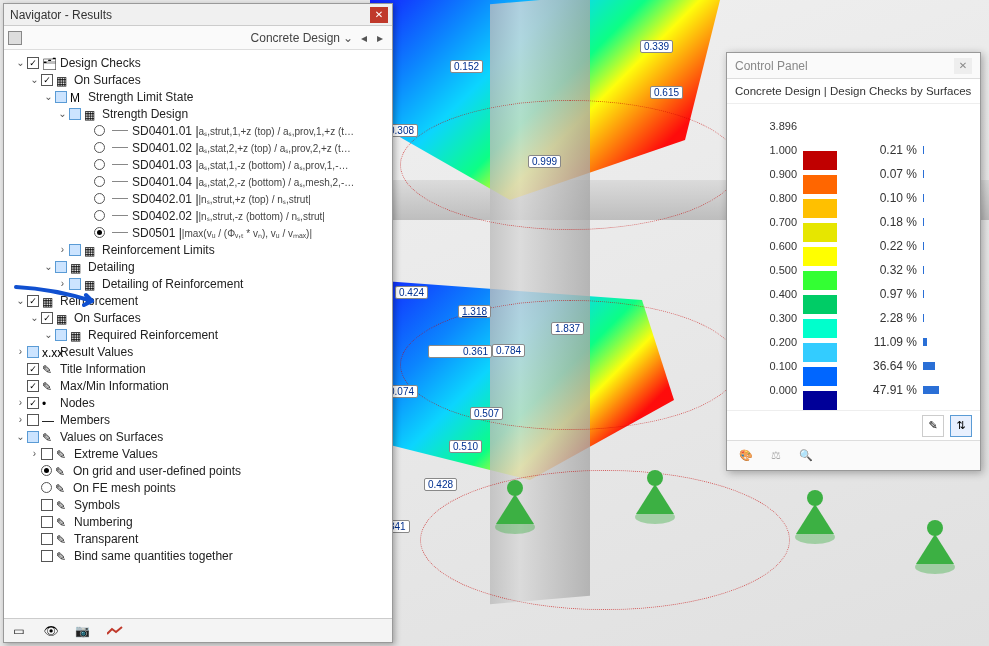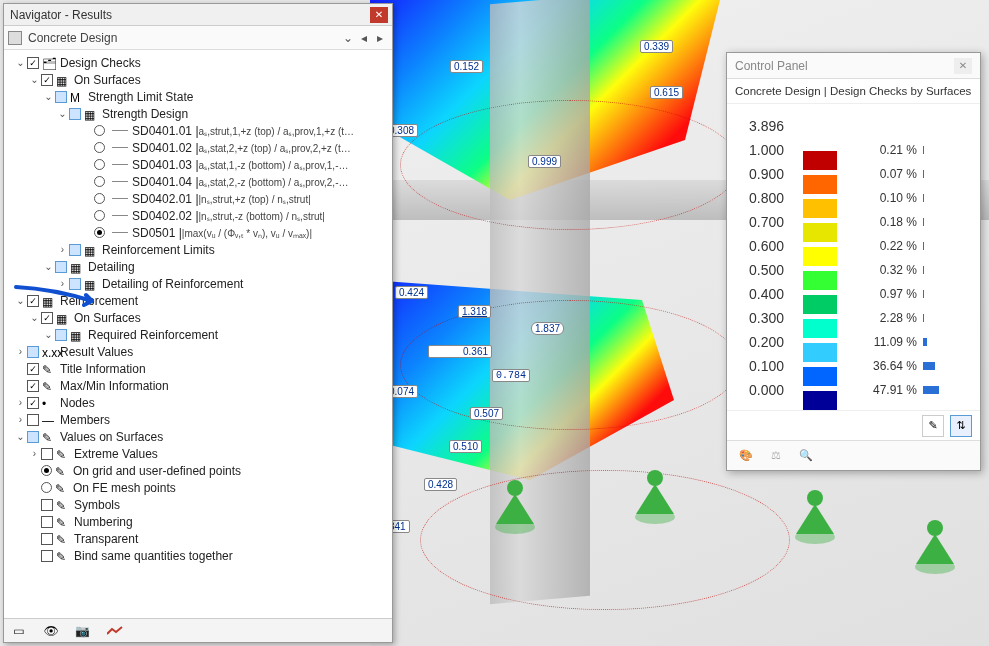--- a/index.html
+++ b/index.html
@@ -19,21 +19,21 @@
 .person .body { width: 38px; height: 30px; background: #3cb043; margin: -2px auto 0; clip-path: polygon(50% 0, 100% 100%, 0 100%); }
 .shadow { width: 40px; height: 14px; background: rgba(60,176,67,0.4); border-radius: 50%; margin: -4px auto 0; }
 .val-label { position: absolute; background: #fff; border: 1px solid #888; padding: 0 3px; font-size: 10px; color: #003090; border-radius: 2px; }
 .arrow-blue { position: absolute; left: 10px; top: 235px; width: 90px; height: 25px; }
 .arrow-blue svg { width: 100%; height: 100%; }
 
 .navigator { position: absolute; left: 3px; top: 3px; width: 390px; height: 640px; background: #fff; border: 1px solid #999; display: flex; flex-direction: column; box-shadow: 2px 2px 6px rgba(0,0,0,0.3); }
 .nav-title { display: flex; align-items: center; background: #f0f0f0; border-bottom: 1px solid #ccc; height: 22px; padding: 0 4px; }
 .nav-title-text { flex: 1; font-size: 12px; color: #333; padding-left: 2px; }
 .nav-close { width: 18px; height: 16px; background: #c0392b; color: #fff; display: flex; align-items: center; justify-content: center; font-size: 10px; cursor: pointer; }
-.nav-sub { display: flex; align-items: center; height: 24px; border-bottom: 1px solid #ddd; padding: 0 4px; background: #fafafa; }
+.nav-sub { display: flex; align-items: center; height: 24px; border-bottom: 1px solid #ddd; padding: 0 4px; background: #fafafa; text-align: right; }
 .nav-sub-icon { width: 14px; height: 14px; border: 1px solid #888; background: #ddd; margin-right: 6px; }
 .nav-sub-text { flex: 1; color: #444; }
 .nav-sub-arrow { width: 12px; height: 12px; display: flex; align-items: center; justify-content: center; color: #555; margin: 0 2px; cursor: pointer; }
 .nav-tree { flex: 1; overflow: auto; padding: 4px 2px; position: relative; }
 .nav-tree::-webkit-scrollbar { width: 16px; }
 .nav-tree::-webkit-scrollbar-thumb { background: #c0c0c0; border: 1px solid #999; }
 .nav-tree::-webkit-scrollbar-track { background: #f0f0f0; }
 .node { display: flex; align-items: center; height: 17px; white-space: nowrap; cursor: pointer; }
 .tw { display: inline-block; width: 13px; text-align: center; color: #555; font-size: 10px; cursor: pointer; }
 .cb { width: 12px; height: 12px; border: 1px solid #555; background: #fff; margin-right: 3px; display: inline-flex; align-items: center; justify-content: center; font-size: 9px; color: #000; }
@@ -48,21 +48,21 @@
 .nav-bottom { height: 24px; border-top: 1px solid #ccc; background: #f4f4f4; display: flex; align-items: center; padding: 0 4px; gap: 10px; }
 .nbtn { width: 22px; height: 18px; display: flex; align-items: center; justify-content: center; cursor: pointer; }
 
 .ctrl-panel { position: absolute; right: 8px; top: 52px; width: 255px; background: #fff; border: 1px solid #999; box-shadow: 2px 2px 8px rgba(0,0,0,0.3); }
 .cp-title { height: 26px; display: flex; align-items: center; padding: 0 8px; color: #888; border-bottom: 1px solid #ddd; background: #fafafa; }
 .cp-title-text { flex: 1; }
 .cp-close { width: 18px; height: 16px; background: #eee; color: #888; display: flex; align-items: center; justify-content: center; font-size: 10px; cursor: pointer; }
 .cp-sub { padding: 6px 8px; color: #333; border-bottom: 1px solid #eee; font-size: 11.5px; }
 .cp-body { padding: 10px 14px 8px 22px; }
 .legend-row { display: flex; align-items: center; height: 24px; }
-.legend-val { width: 48px; text-align: left; font-size: 14px; color: #333; }
+.legend-val { width: 48px; text-align: right; font-size: 11px; color: #333; }
 .legend-sw { width: 34px; height: 19px; margin-left: 6px; }
 .legend-pct { width: 60px; text-align: right; font-size: 12px; color: #333; margin-left: 20px; }
 .legend-bar { width: 18px; margin-left: 6px; display: flex; align-items: flex-end; }
 .cp-tool { height: 30px; border-top: 1px solid #eee; display: flex; align-items: center; justify-content: flex-end; padding: 0 8px; gap: 6px; }
 .cp-tool2 { height: 30px; border-top: 1px solid #ddd; display: flex; align-items: center; padding: 0 8px; gap: 8px; background: #fafafa; }
 .tbtn { width: 22px; height: 22px; border: 1px solid #ccc; background: #fff; display: flex; align-items: center; justify-content: center; cursor: pointer; font-size: 11px; }
 .tbtn.active { border-color: #5a9bd5; background: #e8f0fe; }
 
 .indent-1 { padding-left: 8px; }
 .indent-2 { padding-left: 22px; }
@@ -102,23 +102,23 @@
       <div class="shadow"></div>
     </div>
   <div id="vp-labels">
       <div class="val-label" style="left: 270px; top: 14px; margin-top: 26px;">0.339</div>
       <div class="val-label" style="left: 80px; top: 60px;">0.152</div>
       <div class="val-label" style="left: 280px; top: 86px;">0.615</div>
       <div class="val-label" style="left: 15px; top: 124px;">0.308</div>
       <div class="val-label" style="left: 158px; top: 155px;">0.999</div>
       <div class="val-label" style="left: 25px; top: 286px;">0.424</div>
       <div class="val-label" style="left: 88px; top: 305px; text-decoration: underline;">1.318</div>
-      <div class="val-label" style="left: 161px; top: 322px; border-radius: 6px;">1.837</div>
+      <div class="val-label" style="left: 181px; top: 322px;">1.837</div>
       <div class="val-label" style="left: 58px; top: 345px; padding-left: 34px;">0.361</div>
-      <div class="val-label" style="left: 122px; top: 369px; font-family: Liberation Mono, monospace;">0.784</div>
+      <div class="val-label" style="left: 122px; top: 344px;">0.784</div>
       <div class="val-label" style="left: 15px; top: 385px;">0.074</div>
       <div class="val-label" style="left: 100px; top: 407px;">0.507</div>
       <div class="val-label" style="left: 79px; top: 440px;">0.510</div>
       <div class="val-label" style="left: 54px; top: 478px;">0.428</div>
       <div class="val-label" style="left: 15px; top: 520px;">341</div>
     </div>
 </div>
 
 <div class="navigator">
   <div class="nav-title">
@@ -175,21 +175,21 @@
         <div class="node indent-6">
           <span class="rb"></span>
           <span class="dash"></span>
           <span class="lbl">SD0401.03 | </span>
           <span class="sub">aₛ,stat,1,-z (bottom) / aₛ,prov,1,-…</span>
         </div>
         <div class="node indent-6">
           <span class="rb"></span>
           <span class="dash"></span>
           <span class="lbl">SD0401.04 | </span>
-          <span class="sub">aₛ,stat,2,-z (bottom) / aₛ,prov,2,-…</span>
+          <span class="sub">aₛ,stat,2,-z (bottom) / aₛ,mesh,2,-…</span>
         </div>
         <div class="node indent-6">
           <span class="rb"></span>
           <span class="dash"></span>
           <span class="lbl">SD0402.01 | </span>
           <span class="sub">|nₛ,strut,+z (top) / nₛ,strut|</span>
         </div>
         <div class="node indent-6">
           <span class="rb"></span>
           <span class="dash"></span>

